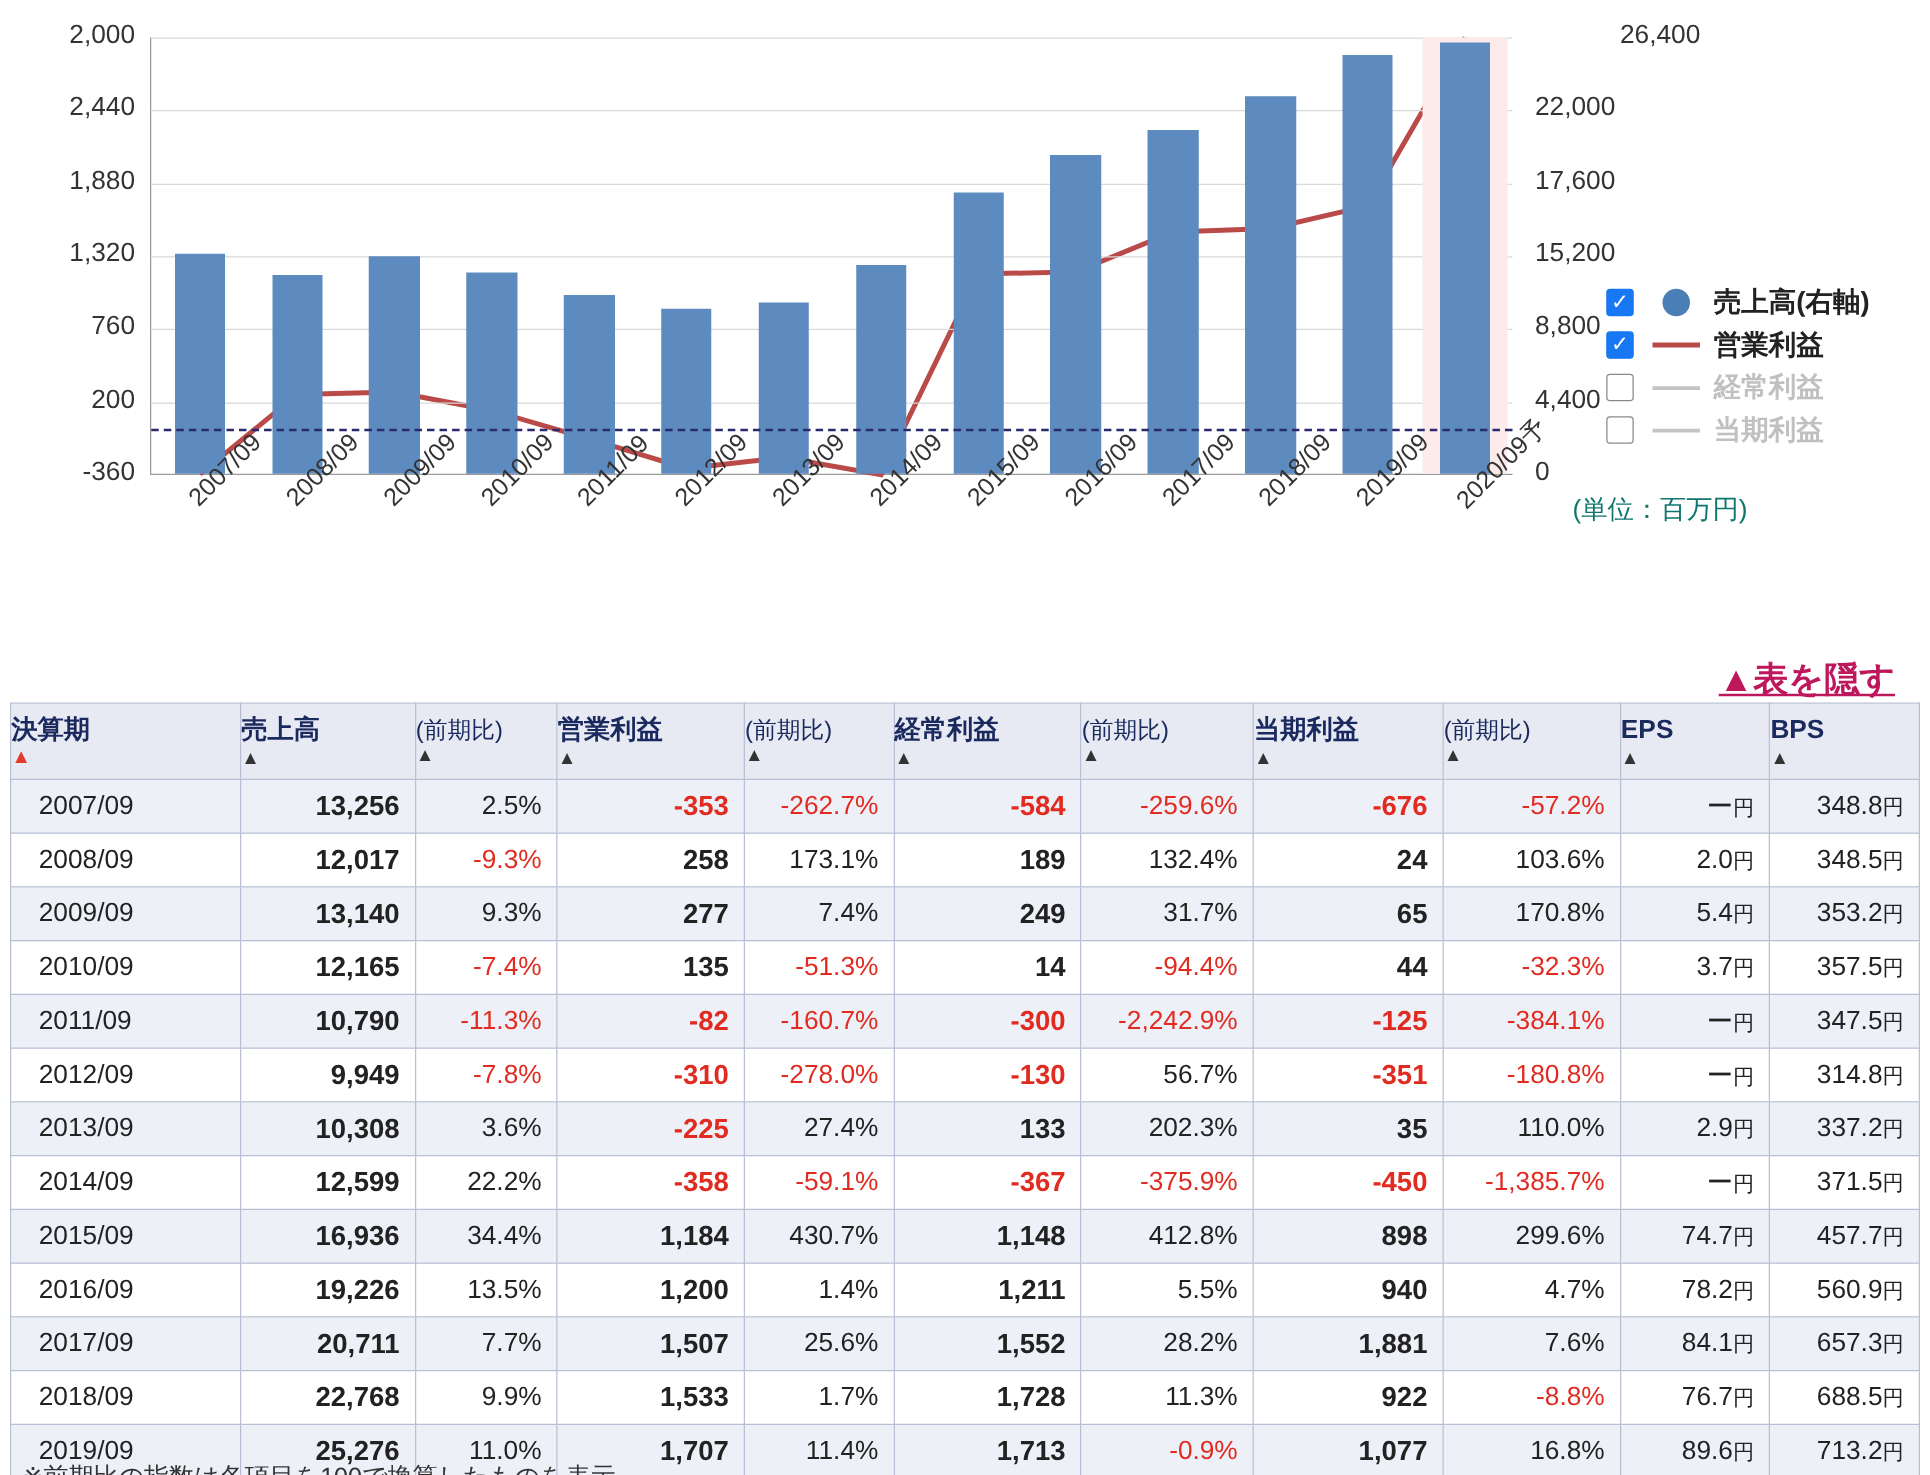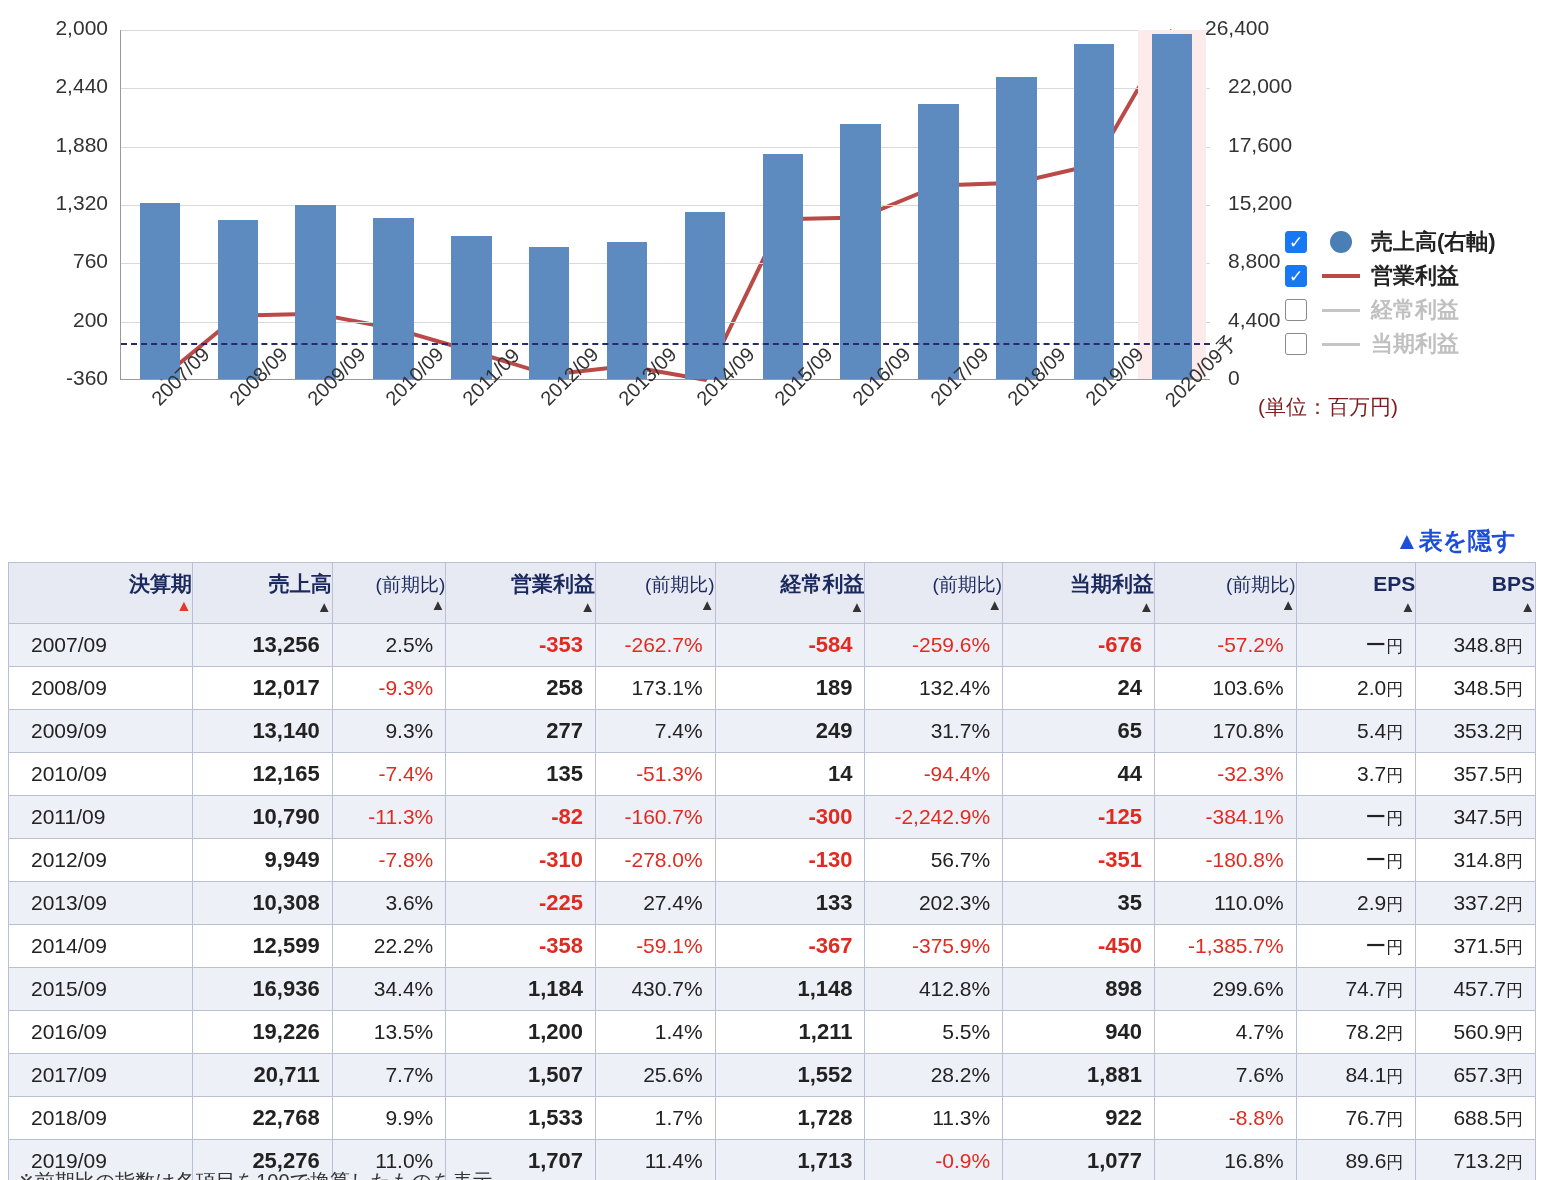--- a/index.html
+++ b/index.html
@@ -19,30 +19,30 @@
   #legend{position:absolute;left:1285px;top:225px;width:230px;font-size:22px;}
   .legend-row{display:flex;align-items:center;height:34px;}
   .legend-check{width:22px;height:22px;border:1px solid #8a8a8a;border-radius:3px;background:#fff;margin-right:14px;display:flex;align-items:center;justify-content:center;font-size:17px;color:#fff;box-sizing:border-box;}
   .legend-check.on{background:#1877f2;border-color:#1877f2;}
   .legend-mark{width:40px;display:flex;align-items:center;justify-content:center;margin-right:10px;}
   .dot{width:22px;height:22px;border-radius:50%;background:#4a7fb5;display:block;}
   .lineMark{width:38px;height:4px;background:#b94a48;display:block;}
   .lineMark.grey{background:#c4c4c4;height:3px;}
   .legend-text{font-weight:bold;color:#222;}
   .legend-text.off{color:#c0c0c0;}
-  #unit{position:absolute;left:1258px;top:393px;font-size:21px;color:#7f1d1d;}
+  #unit{position:absolute;left:1258px;top:393px;font-size:21px;color:#0f766e;}
 
   
-  #hide-table{position:absolute;right:28px;top:525px;font-size:24px;color:#1d4ed8;font-weight:bold;cursor:pointer;}
+  #hide-table{position:absolute;right:28px;top:525px;font-size:28px;color:#be185d;font-weight:bold;cursor:pointer;text-decoration:underline;}
 
   
   #tbl-wrap{position:absolute;left:8px;top:562px;width:1528px;}
   table{border-collapse:collapse;width:1528px;font-size:21px;}
   th,td{border:1px solid #b9c0d6;padding:0;}
-  thead th{background:#e8eaf3;color:#1b2a5e;font-weight:bold;text-align:right;height:60px;vertical-align:middle;line-height:1.15;}
+  thead th{background:#e8eaf3;color:#1b2a5e;font-weight:bold;text-align:left;height:60px;vertical-align:middle;line-height:1.15;}
   thead th .tri{display:block;font-size:15px;color:#333;line-height:1;margin-top:2px;}
   thead th .tri.red{color:#e23b2e;font-size:16px;}
   thead th.small{font-size:19px;font-weight:normal;}
   tbody td{height:42px;padding:0 12px;}
   tbody tr:nth-child(odd) td{background:#eef0f7;}
   tbody tr:nth-child(even) td{background:#ffffff;}
   td.period{text-align:left;padding-left:22px;font-size:21px;}
   td.val{text-align:right;font-weight:bold;font-size:22px;}
   td.pct{text-align:right;font-size:21px;}
   td.neg{color:#e12b20;}
@@ -137,21 +137,21 @@
     <div class="axis-label" style="left: 0px; width: 108px; top: 191px;">1,320</div>
     <div class="axis-label" style="left: 0px; width: 108px; top: 132.667px;">1,880</div>
     <div class="axis-label" style="left: 0px; width: 108px; top: 74.3333px;">2,440</div>
     <div class="axis-label" style="left: 0px; width: 108px; top: 16px;">2,000</div>
     <div class="axis-label right" style="left: 1228px; top: 366px;">0</div>
     <div class="axis-label right" style="left: 1228px; top: 307.667px;">4,400</div>
     <div class="axis-label right" style="left: 1228px; top: 249.333px;">8,800</div>
     <div class="axis-label right" style="left: 1228px; top: 191px;">15,200</div>
     <div class="axis-label right" style="left: 1228px; top: 132.667px;">17,600</div>
     <div class="axis-label right" style="left: 1228px; top: 74.3333px;">22,000</div>
-    <div class="axis-label right" style="left: 1205px; top: 16px;">26,400</div>
+    <div class="axis-label right" style="left: 1296px; top: 16px;">26,400</div>
   </div>
 
 <div id="hide-table">▲表を隠す</div>
 
 <div id="tbl-wrap">
   <table>
     <thead>
         <tr id="head-row">
           <th style="width: 182px;"><span>決算期</span><span class="tri red">▲</span></th>
           <th style="width: 138px;"><span>売上高</span><span class="tri">▲</span></th>

